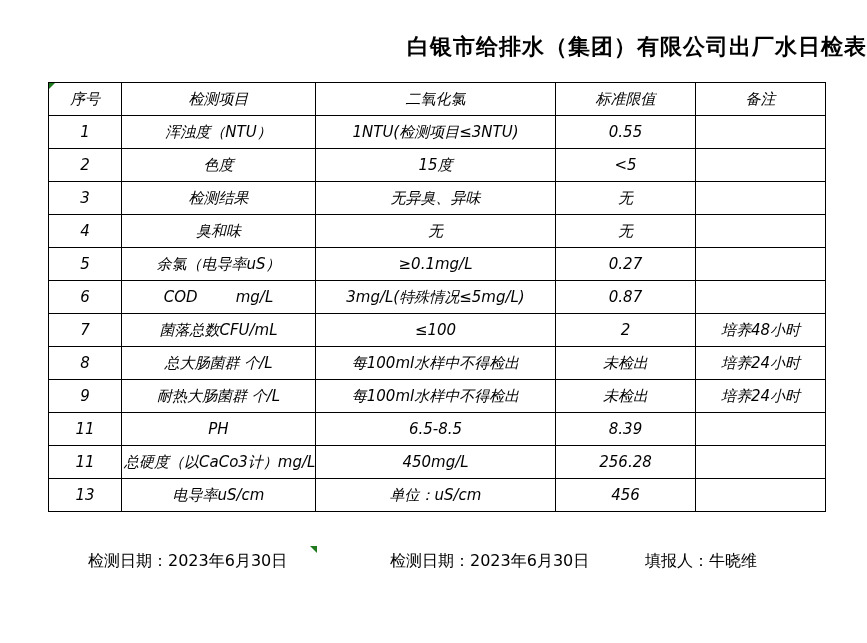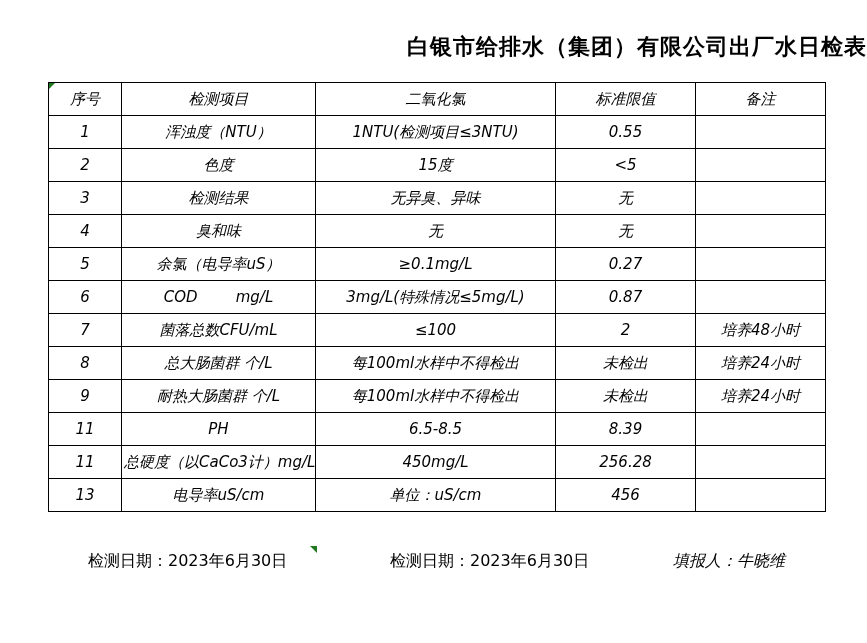--- a/index.html
+++ b/index.html
@@ -56,21 +56,21 @@
   .indicator.top-left { left: 49px; top: 83px; }
   .indicator.bottom-mid { left: 310px; top: 546px; }
   .footer-item {
     position: absolute;
     top: 551px;
     font-size: 16px;
     white-space: pre;
   }
   .footer-sample { left: 88px; }
   .footer-test   { left: 390px; }
-  .footer-reporter { left: 673px; font-style: italic; }
+  .footer-reporter { left: 645px; }
 </style>
 </head>
 <body>
 
 <div class="page-title">白银市给排水（集团）有限公司出厂水日检表</div>
 
 <table class="check-table">
   <colgroup>
     <col class="col-no">
       <col class="col-item">

